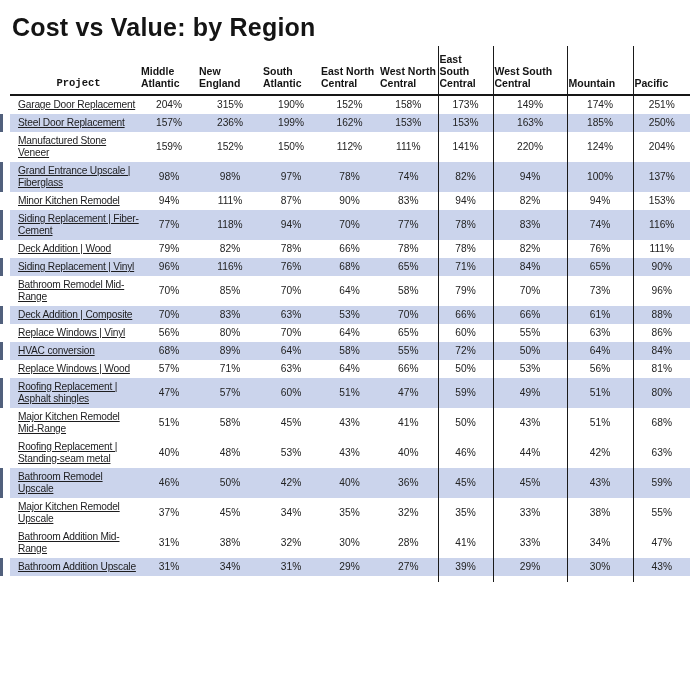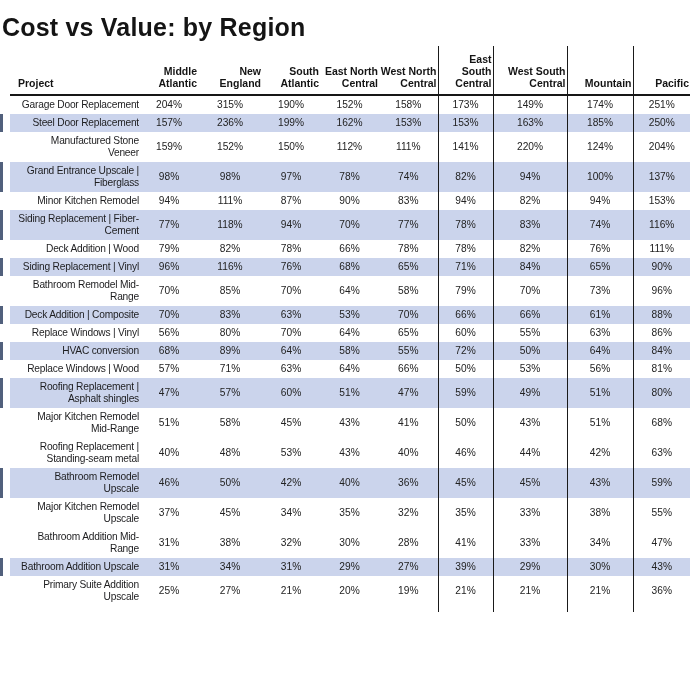--- a/index.html
+++ b/index.html
@@ -3,40 +3,40 @@
 <meta charset="utf-8">
 <style>
   html, body { margin:0; padding:0; }
   body {
     width:700px; height:700px; background:#ffffff;
     font-family:"Liberation Sans", sans-serif;
     color:#1d1d1f; overflow:hidden;
   }
   .title {
     font-size:25px; font-weight:700; letter-spacing:0.2px;
-    margin:12px 0 0 2px; line-height:30px; color:#141414;
+    margin:12px 0 0 12px; line-height:30px; color:#141414;
   }
   table {
     border-collapse:collapse; table-layout:fixed;
     width:680px; margin:4px 0 0 10px;
   }
   th {
     font-size:10.5px; font-weight:700; line-height:12px;
-    vertical-align:bottom; text-align:right;
+    vertical-align:bottom; text-align:left;
     padding:0 1px 5px; height:43px;
     border-bottom:2px solid #161616; color:#141414;
   }
-  th.project-h { text-align:left; padding-left:8px; }
+  th.project-h { text-align:center; padding-left:8px;font-family:Liberation Mono, monospace; }
   td {
     font-size:10.2px; line-height:12px; padding:3px 1px;
     text-align:center; color:#222;
   }
   td.project {
-    text-align:right; padding-left:8px; letter-spacing:-0.2px;
-    position:relative; color:#1d1d1f;
+    text-align:left; padding-left:8px; letter-spacing:-0.2px;
+    position:relative; color:#1d1d1f;text-decoration:underline;
   }
   tr.striped td { background:#cbd4ec; }
   tr.striped td.project::before {
     content:""; position:absolute; left:-10px; top:0; bottom:0;
     width:3px; background:#51607c;
   }
   .sep-l { border-left:1.5px solid #1a1a1a; }
   tr.spacer td { height:6px; padding:0; background:transparent; }
 </style>
 </head>
@@ -305,32 +305,20 @@
         <td>31%</td>
         <td>34%</td>
         <td>31%</td>
         <td>29%</td>
         <td>27%</td>
         <td class="sep-l">39%</td>
         <td class="sep-l">29%</td>
         <td class="sep-l">30%</td>
         <td class="sep-l">43%</td>
       </tr>
-      <tr>
-        <td class="project">Primary Suite Addition Upscale</td>
-        <td>25%</td>
-        <td>27%</td>
-        <td>21%</td>
-        <td>20%</td>
-        <td>19%</td>
-        <td class="sep-l">21%</td>
-        <td class="sep-l">21%</td>
-        <td class="sep-l">21%</td>
-        <td class="sep-l">36%</td>
-      </tr>
       <tr class="spacer">
         <td></td>
         <td></td>
         <td></td>
         <td></td>
         <td></td>
         <td></td>
         <td class="sep-l"></td>
         <td class="sep-l"></td>
         <td class="sep-l"></td>

